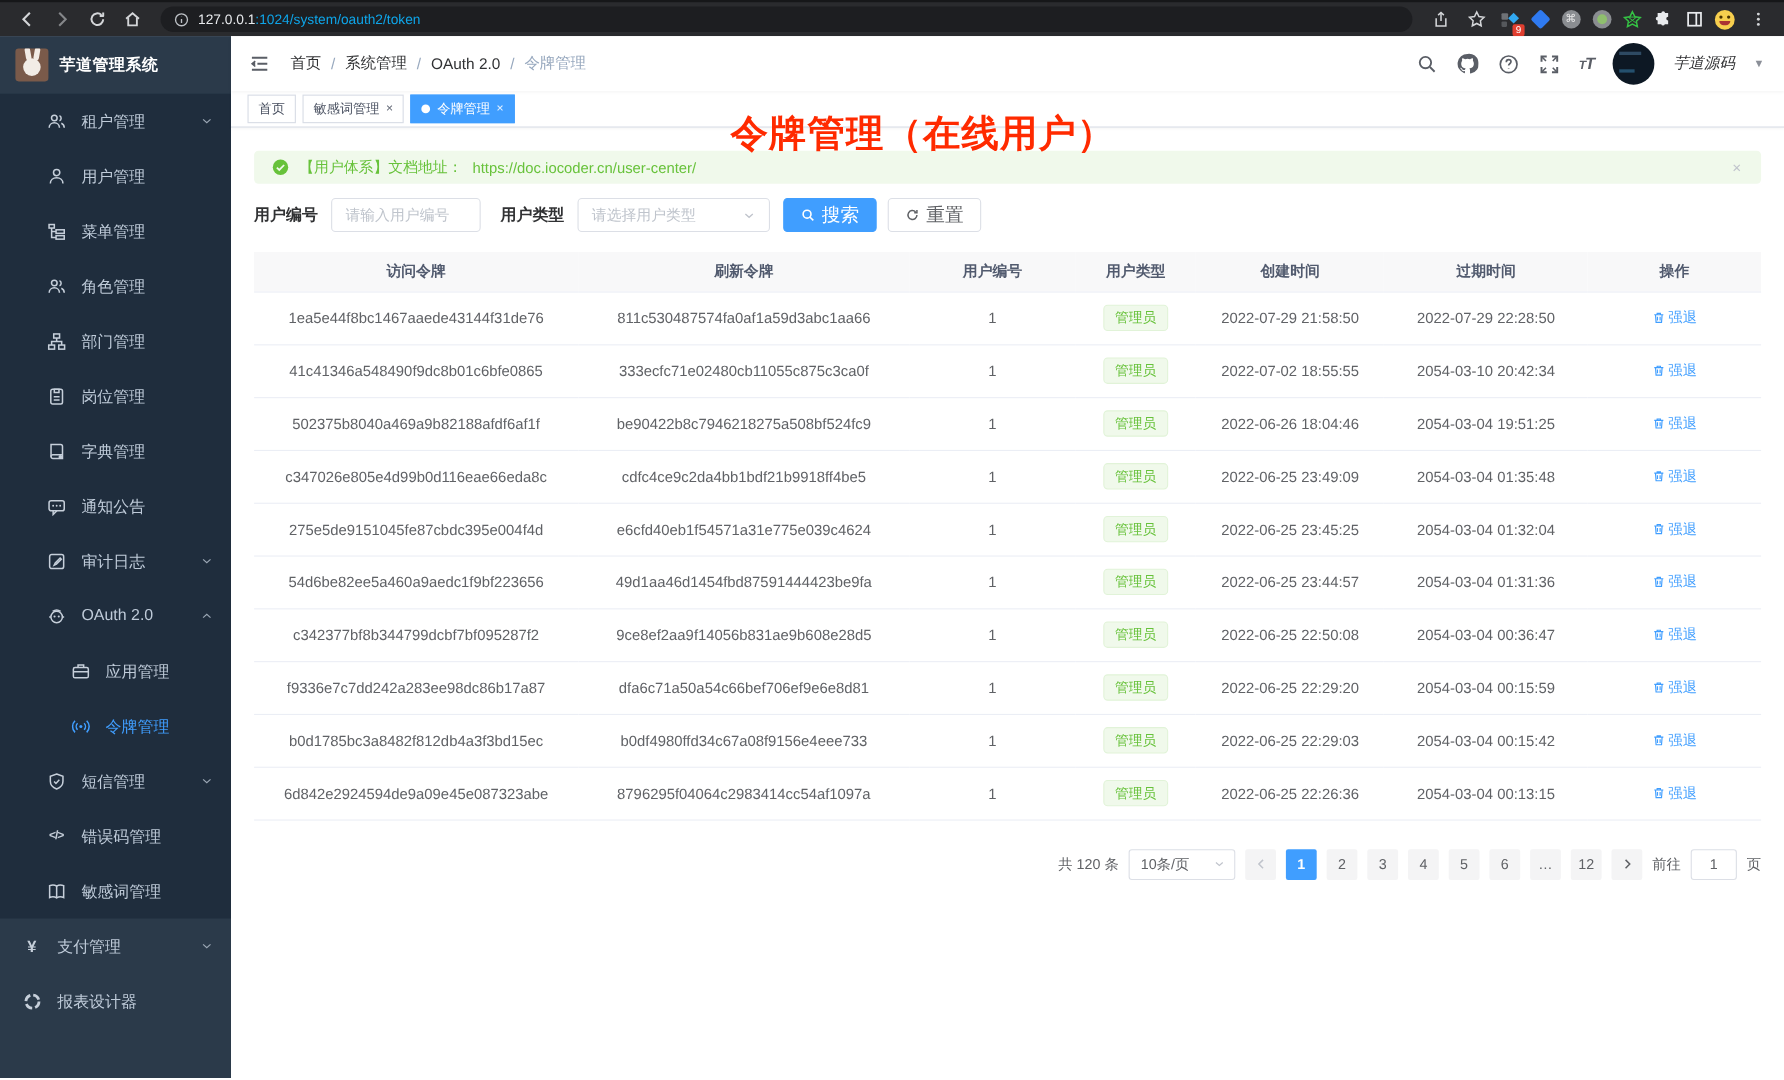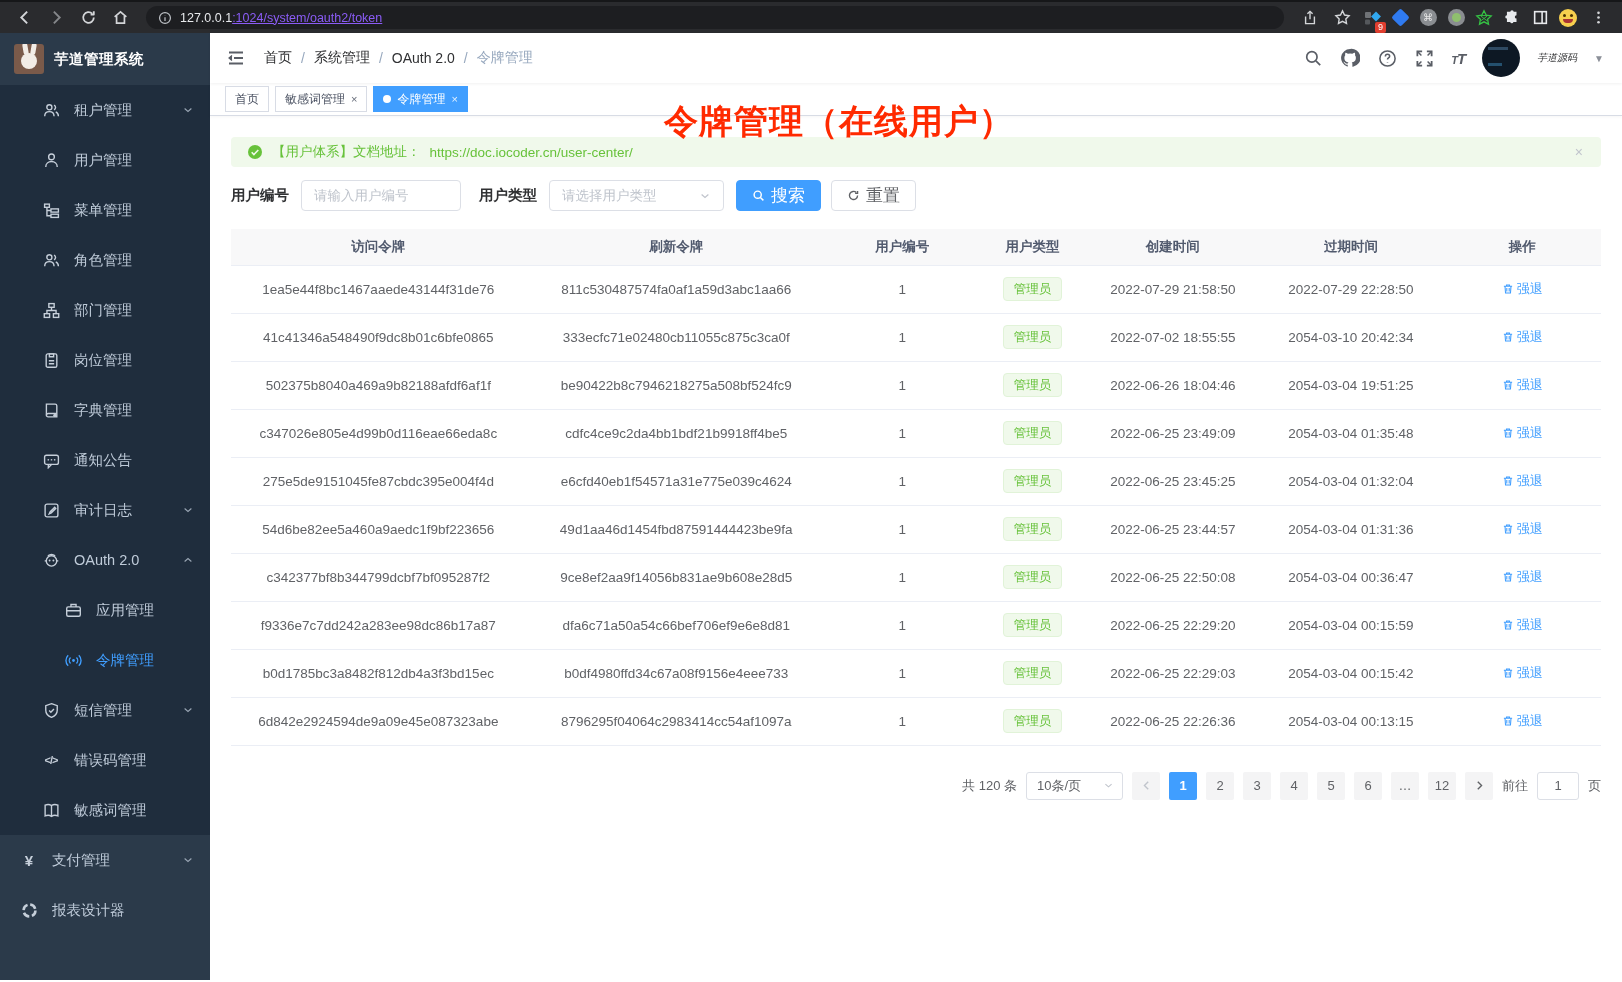--- a/index.html
+++ b/index.html
@@ -4,21 +4,21 @@
 <style>
   * { box-sizing: border-box; margin: 0; padding: 0; }
   html,body { width:1622px; height:982px; overflow:hidden; font-family:"Liberation Sans","DejaVu Sans",sans-serif; background:#fff; }
 
   
   .browser { height:33px; background:#2a2b2e; border-top:2px solid #161719; display:flex; align-items:center; padding:0 10px; gap:4px; }
   .bicon { width:28px; height:26px; display:flex; align-items:center; justify-content:center; color:#d3d5d8; border-radius:50%; flex:0 0 auto; }
   .bicon.dim { color:#85878a; }
   .urlbar { flex:1 1 auto; height:23px; margin:0 8px; background:#1d1e21; border-radius:12px; display:flex; align-items:center; padding:0 12px; gap:8px; color:#bdc1c6; font-size:12.5px; min-width:0; }
   .urlbar .host { color:#e8eaed;margin-top:27px; }
-  .urlbar .rest { color:#8b5cf6;text-decoration:underline; }
+  .urlbar .rest { color:#0ea5e9; }
   .ext { position:relative; width:24px; height:24px; display:flex; align-items:center; justify-content:center; flex:0 0 auto; }
   .ext .badge9 { position:absolute; right:-2px; bottom:-3px; background:#e03e2f; color:#fff; font-size:9px; line-height:11px; padding:0 3px; border-radius:2px; }
   .gem { width:13px; height:13px; background:#2f7af0; transform:rotate(45deg); border-radius:2px; }
   .graycirc { width:17px; height:17px; border-radius:50%; background:#8a8d91; display:flex; align-items:center; justify-content:center; color:#e8e8e8; font-size:10px; }
   .greendot { width:9px; height:9px; border-radius:50%; background:#8fbf6e; }
   .smiley { width:18px; height:18px; border-radius:50%; background:#f7cf4e; position:relative; }
   .smiley:before { content:""; position:absolute; left:4px; top:5px; width:3px; height:3px; border-radius:50%; background:#4a3200; box-shadow:7px 0 0 #4a3200; }
   .smiley:after { content:""; position:absolute; left:4px; top:10px; width:10px; height:4px; border-radius:0 0 8px 8px; background:#a33; }
 
   
@@ -50,40 +50,40 @@
   .crumbs { display:flex; align-items:center; gap:9px; font-size:14px; color:#303133; }
   .crumb-sep { color:#97a8be; }
   .crumb.last { color:#97a8be; }
   .nav-right { margin-left:auto; display:flex; align-items:center; gap:17px; color:#5a5e66;font-style:italic; }
   .nicon { width:20px; height:20px; display:flex; align-items:center; justify-content:center; }
   .tt { font-size:15px; font-weight:bold; letter-spacing:-1px; }
   .tt small { font-size:11px; font-weight:bold; }
   .avatar { width:38px; height:38px; border-radius:50%; background:#0d1824; position:relative; overflow:hidden; }
   .avatar:before { content:""; position:absolute; left:6px; top:8px; width:20px; height:3px; background:#2e4a63; }
   .avatar:after { content:""; position:absolute; left:6px; top:24px; width:14px; height:3px; background:#24506e; }
-  .uname { font-size:10px; color:#303133; }
+  .uname { font-size:14px; color:#303133; }
   .caret { color:#8b8f98; font-size:10px; }
 
   
   .tags { height:33px; display:flex; align-items:center; gap:6px; padding:0 15px; border-bottom:1px solid #d8dce5; background:#fff; box-shadow:0 1px 3px rgba(0,0,0,.04); position:relative; z-index:2; }
   .tag { height:26px; display:flex; align-items:center; gap:6px; padding:0 9px; border:1px solid #d8dce5; background:#fff; color:#495060; font-size:12px; cursor:pointer; }
   .tag .dot { width:8px; height:8px; border-radius:50%; background:#fff; display:none; }
   .tag.active { background:#409eff; border-color:#409eff; color:#fff; }
   .tag.active .dot { display:block; }
   .tag .x { font-size:11px; opacity:.85; }
 
   
   .content { flex:1; padding:21px; position:relative; background:#fff; }
   .alert { height:30px; background:#f0f9eb; border-radius:4px; display:flex; align-items:center; gap:9px; padding:0 16px; color:#67c23a; font-size:13.5px; position:relative; }
   .alert .close { position:absolute; right:18px; color:#c0c4cc; font-size:14px; cursor:pointer; }
   .alert a { color:#67c23a; text-decoration:none; }
 
   .filters { margin-top:13px; display:flex; align-items:center; }
   .flabel { font-size:14.5px; font-weight:bold; color:#303133; margin-right:12px; }
-  .finput { width:160px; height:31px; border:1px solid #dcdfe6; border-radius:4px; padding:0 12px; font-size:13.5px; color:#606266; font-family:inherit; }
+  .finput { width:136px; height:31px; border:1px solid #dcdfe6; border-radius:4px; padding:0 12px; font-size:13.5px; color:#606266; font-family:inherit; }
   .finput::placeholder { color:#bfc4cc; }
   .fselect { width:175px; height:31px; border:1px solid #dcdfe6; border-radius:4px; padding:0 12px; font-size:13.5px; color:#bfc4cc; display:flex; align-items:center; justify-content:space-between; background:#fff; cursor:pointer; }
   .fselect .cv { color:#bfc4cc; }
   .gap18 { width:18px; } .gap12 { width:12px; } .gap10 { width:10px; }
   .btn { height:31px; border-radius:4px; display:inline-flex; align-items:center; gap:6px; padding:0 15px; font-size:17px; cursor:pointer; border:1px solid #dcdfe6; background:#fff; color:#606266; font-family:inherit; }
   .btn.primary { background:#409eff; border-color:#409eff; color:#fff; }
 
   table.grid { margin-top:18px; width:100%; border-collapse:collapse; table-layout:fixed; }
   .grid th { background:#f8f8f9; height:36px; font-size:13.5px; font-weight:bold; color:#515a6e; text-align:center; border-bottom:1px solid #ebeef5; }
   .grid td { height:48px; font-size:13.5px; color:#606266; text-align:center; border-bottom:1px solid #ebeef5; white-space:nowrap; overflow:hidden; }

